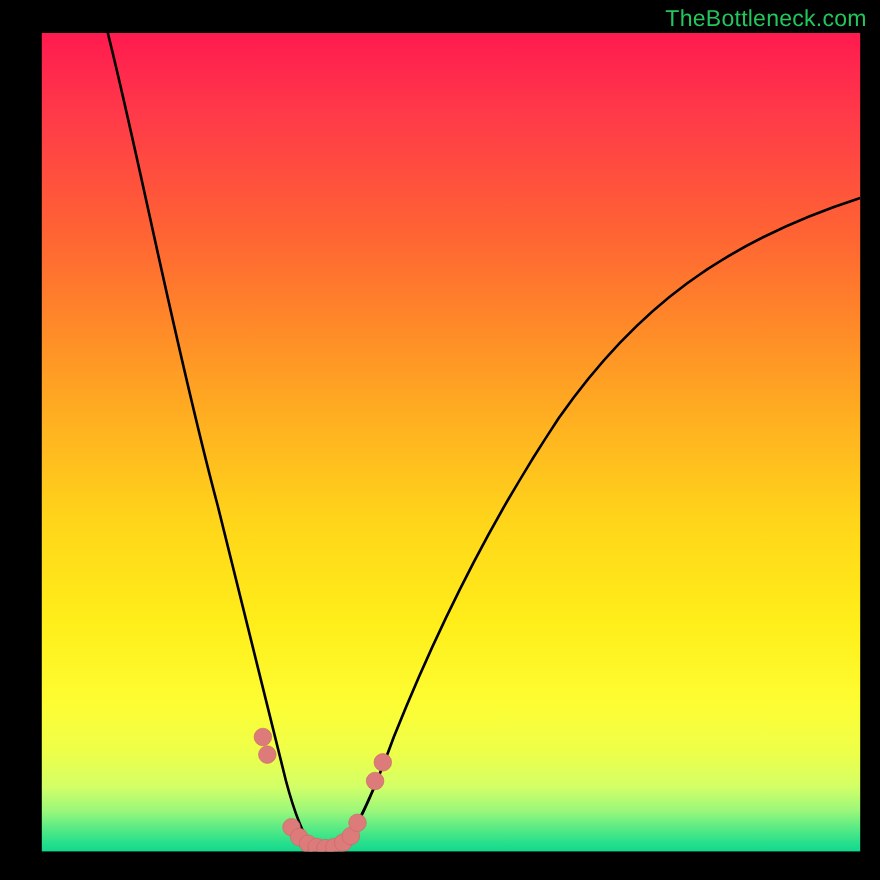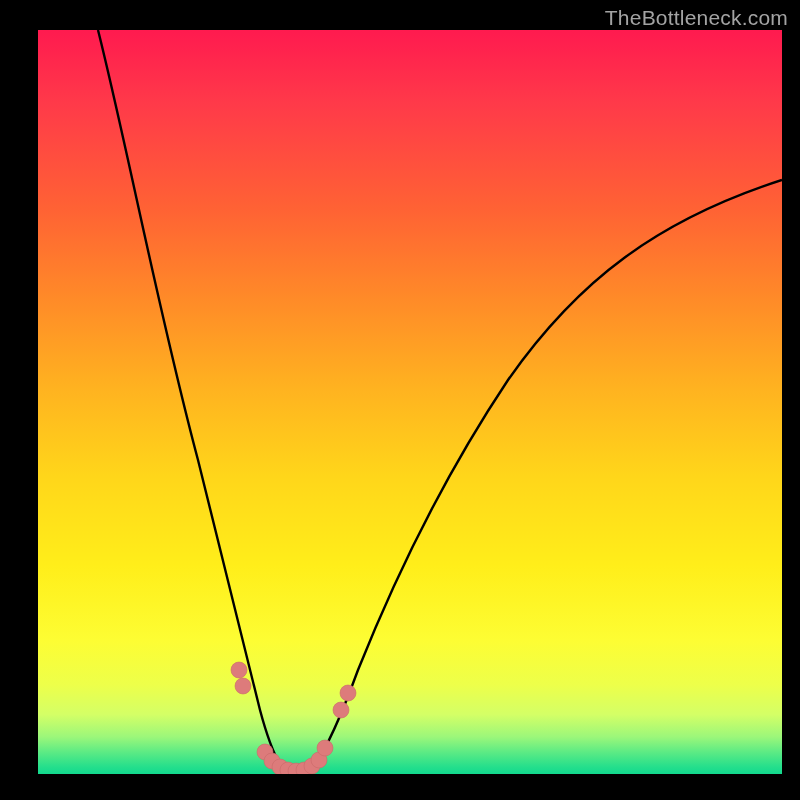--- a/index.html
+++ b/index.html
@@ -40,21 +40,21 @@
       #9cf77a 95%,
       #5eeb84 97%,
       #26df8c 99%,
       #12d98e 100%
     );
   }
   .watermark {
     position: absolute;
     top: 6px;
     right: 12px;
-    color: #a3a3a3;
+    color: #22c55e;
     font-size: 21px;
     letter-spacing: 0.2px;
     font-weight: 500;
   }
   svg.curves {
     position: absolute;
     left: 0;
     top: 0;
     width: 744px;
     height: 744px;

